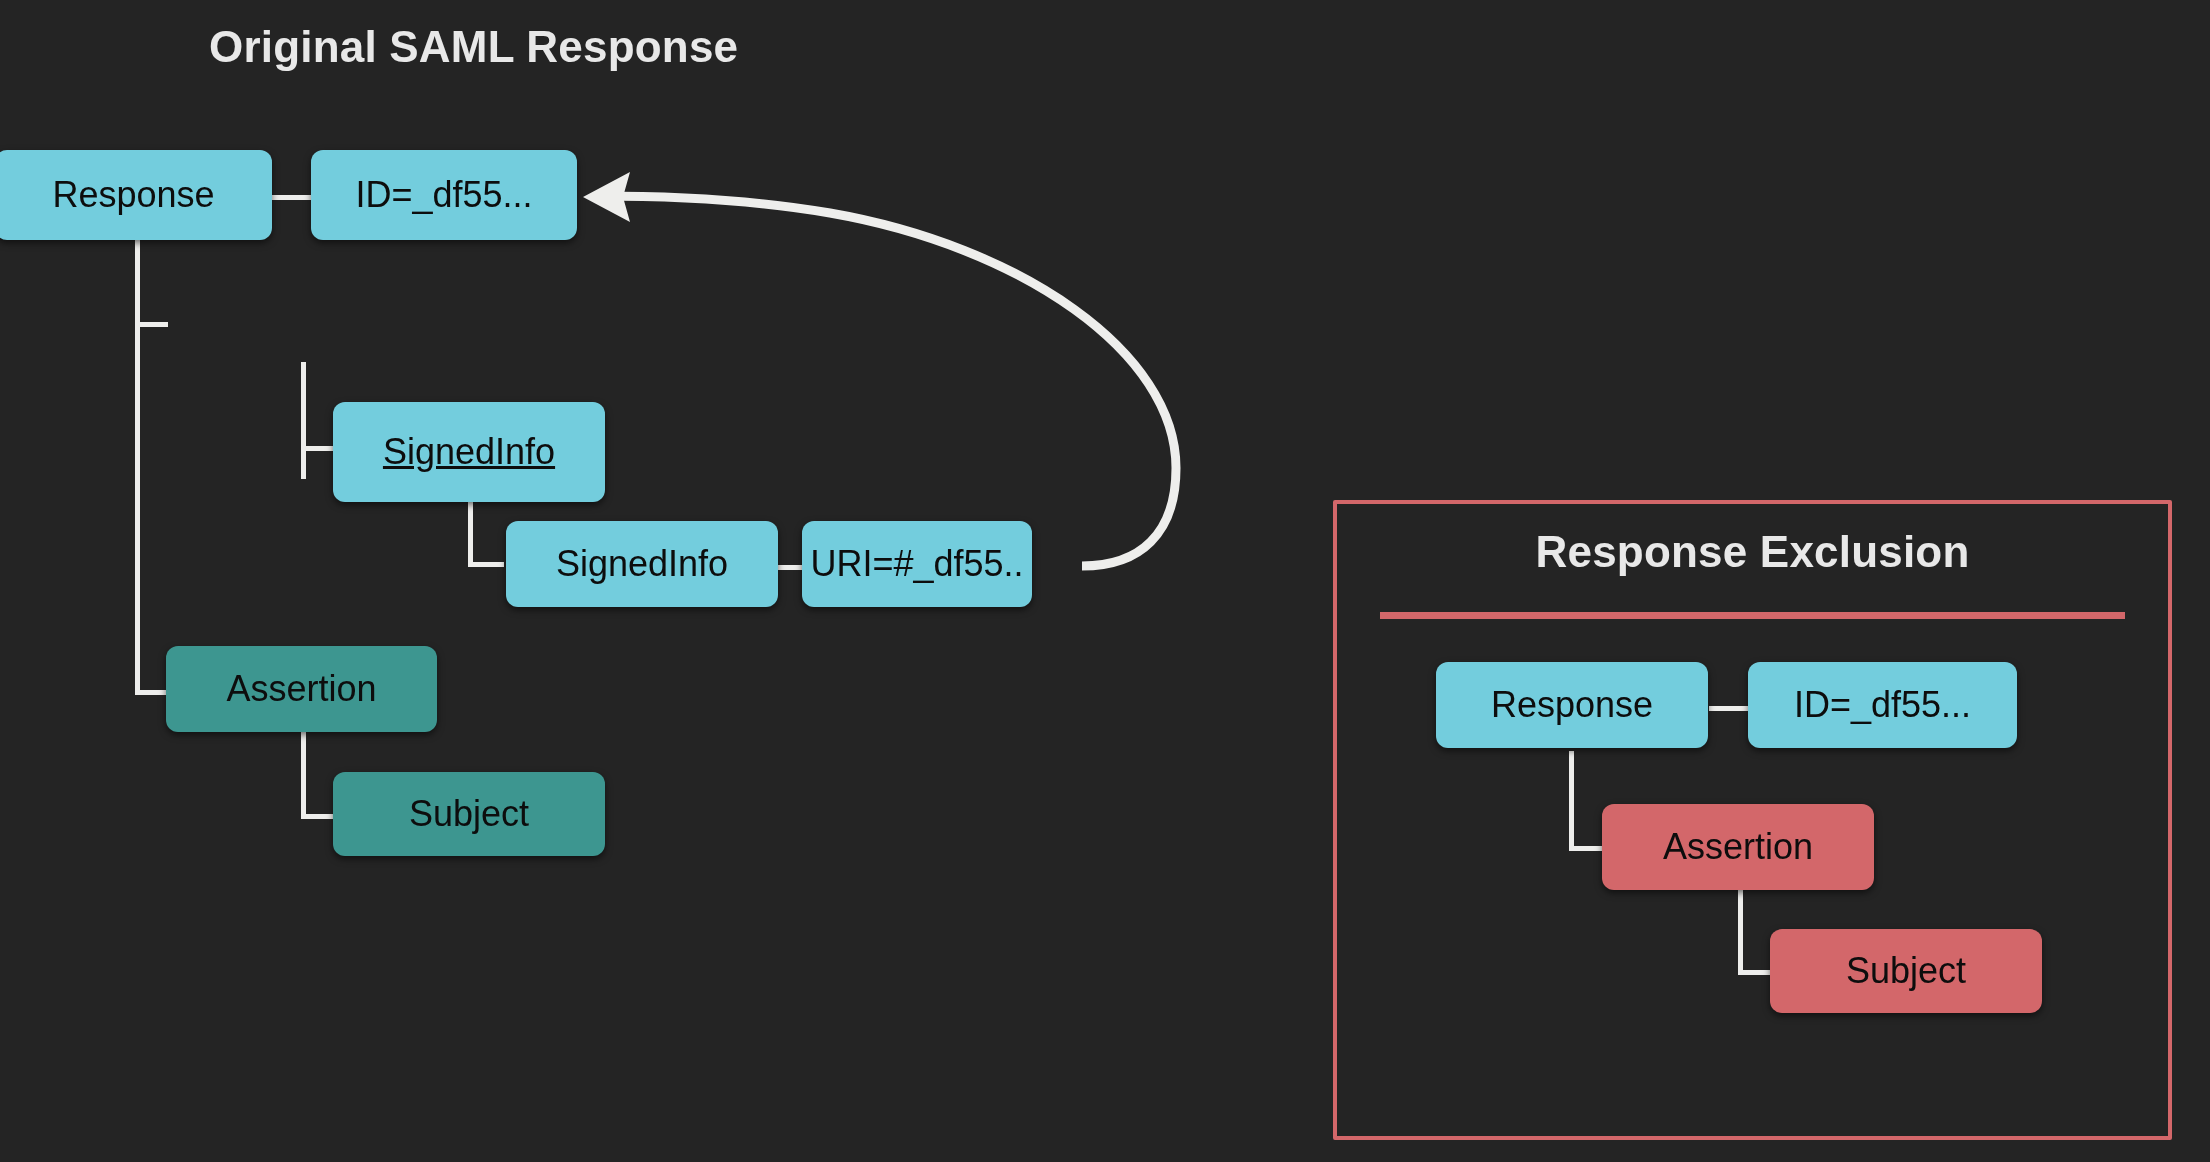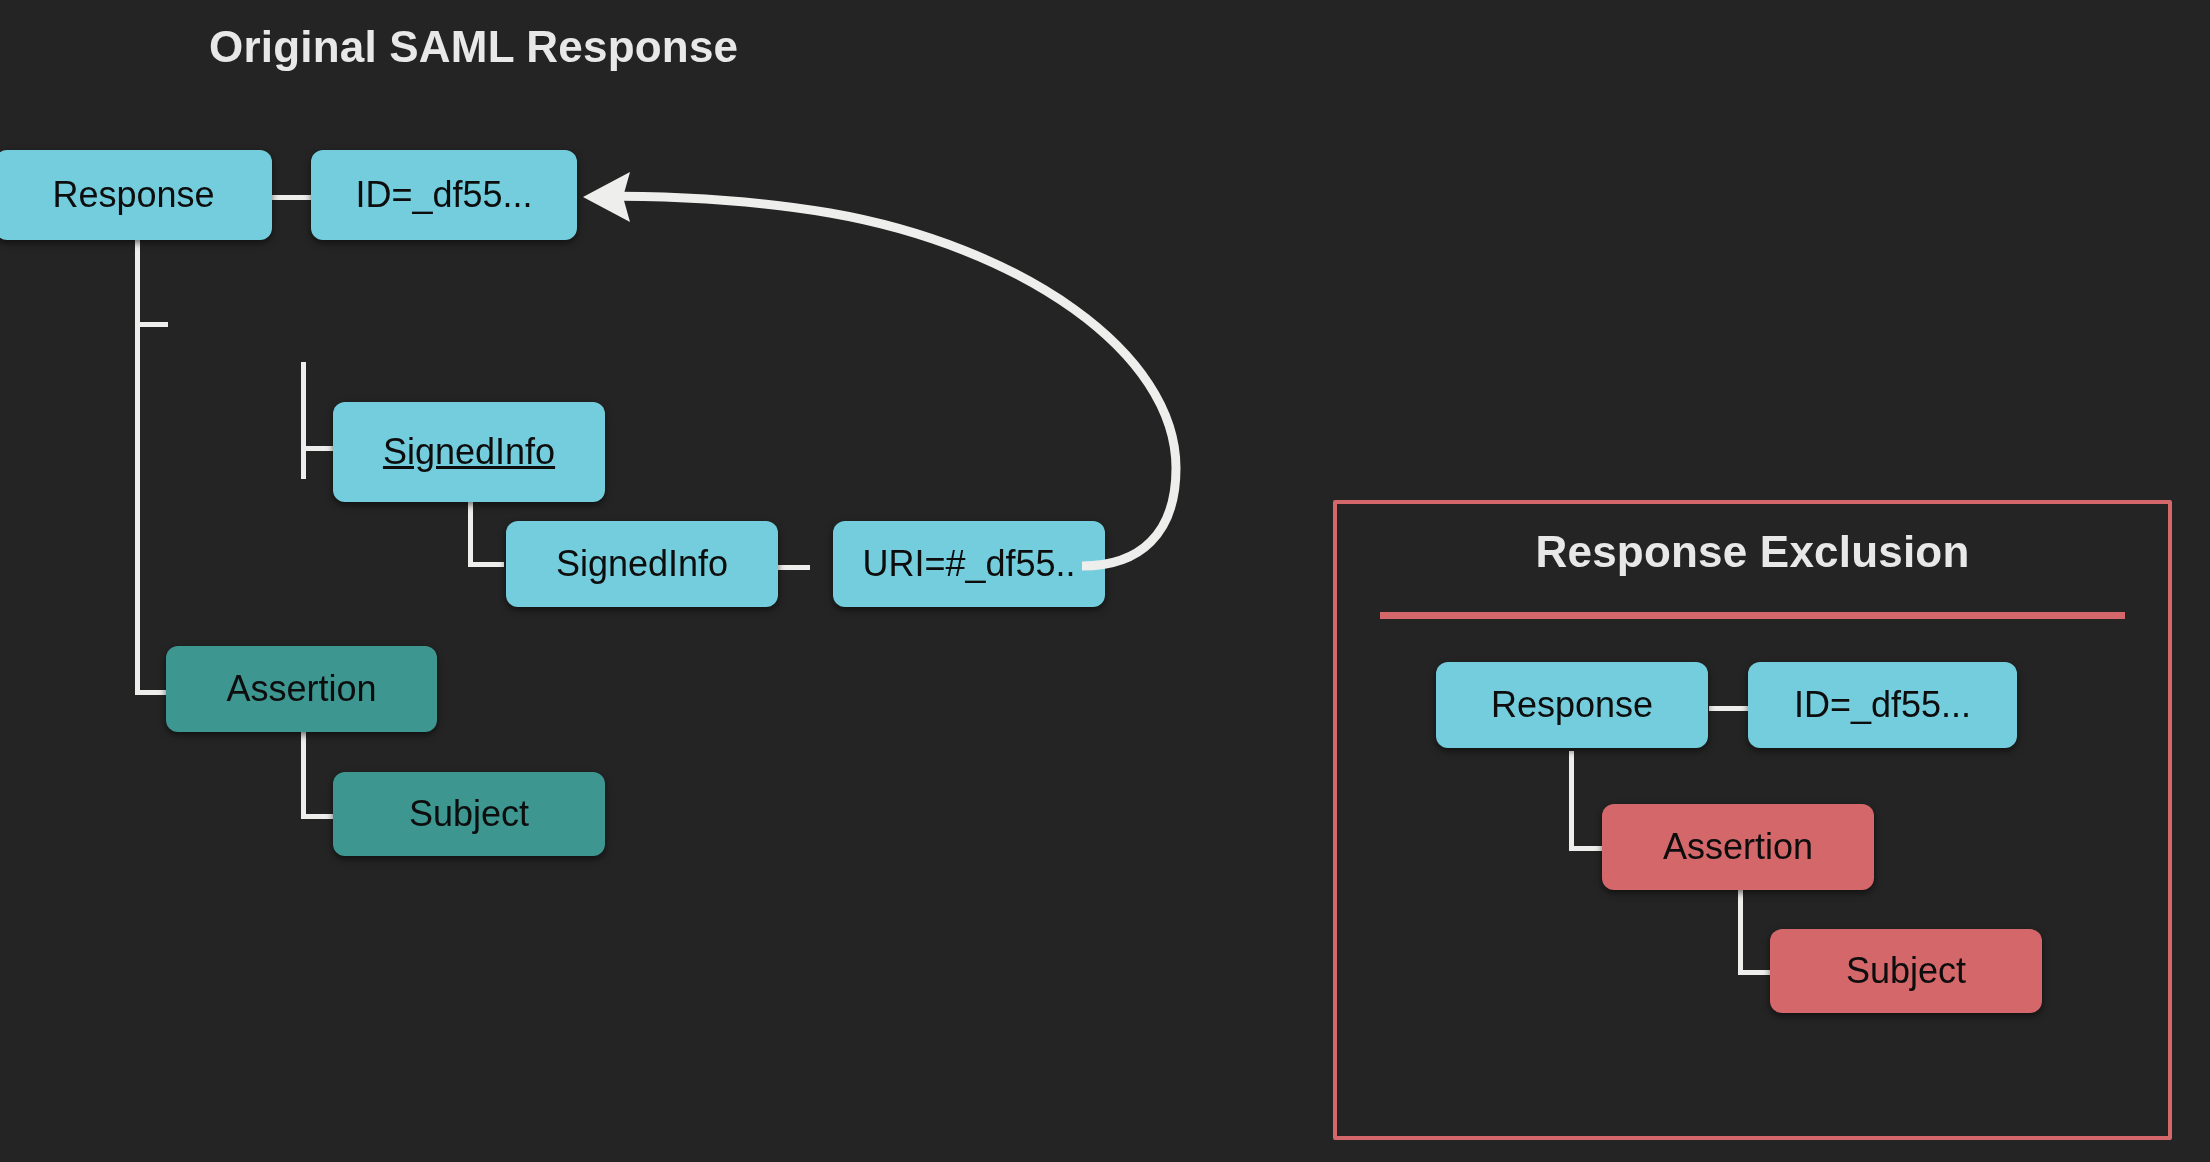--- a/index.html
+++ b/index.html
@@ -126,21 +126,21 @@
 
 
   <div class="node blue" style="left:333px; top:402px; width:272px; height:100px;text-decoration:underline;">
     <span>SignedInfo</span>
   </div>
 
   <div class="node blue" style="left:506px; top:521px; width:272px; height:86px;">
     <span>SignedInfo</span>
   </div>
 
-  <div class="node blue" style="left:802px; top:521px; width:272px; height:86px;margin-left:31px;">
+  <div class="node blue" style="left:802px; top:521px; width:230px; height:86px;">
     <span>URI=#_df55..</span>
   </div>
 
   <div class="node green" style="left:166px; top:646px; width:271px; height:86px;">
     <span>Assertion</span>
   </div>
 
   <div class="node green" style="left:333px; top:772px; width:272px; height:84px;">
     <span>Subject</span>
   </div>

